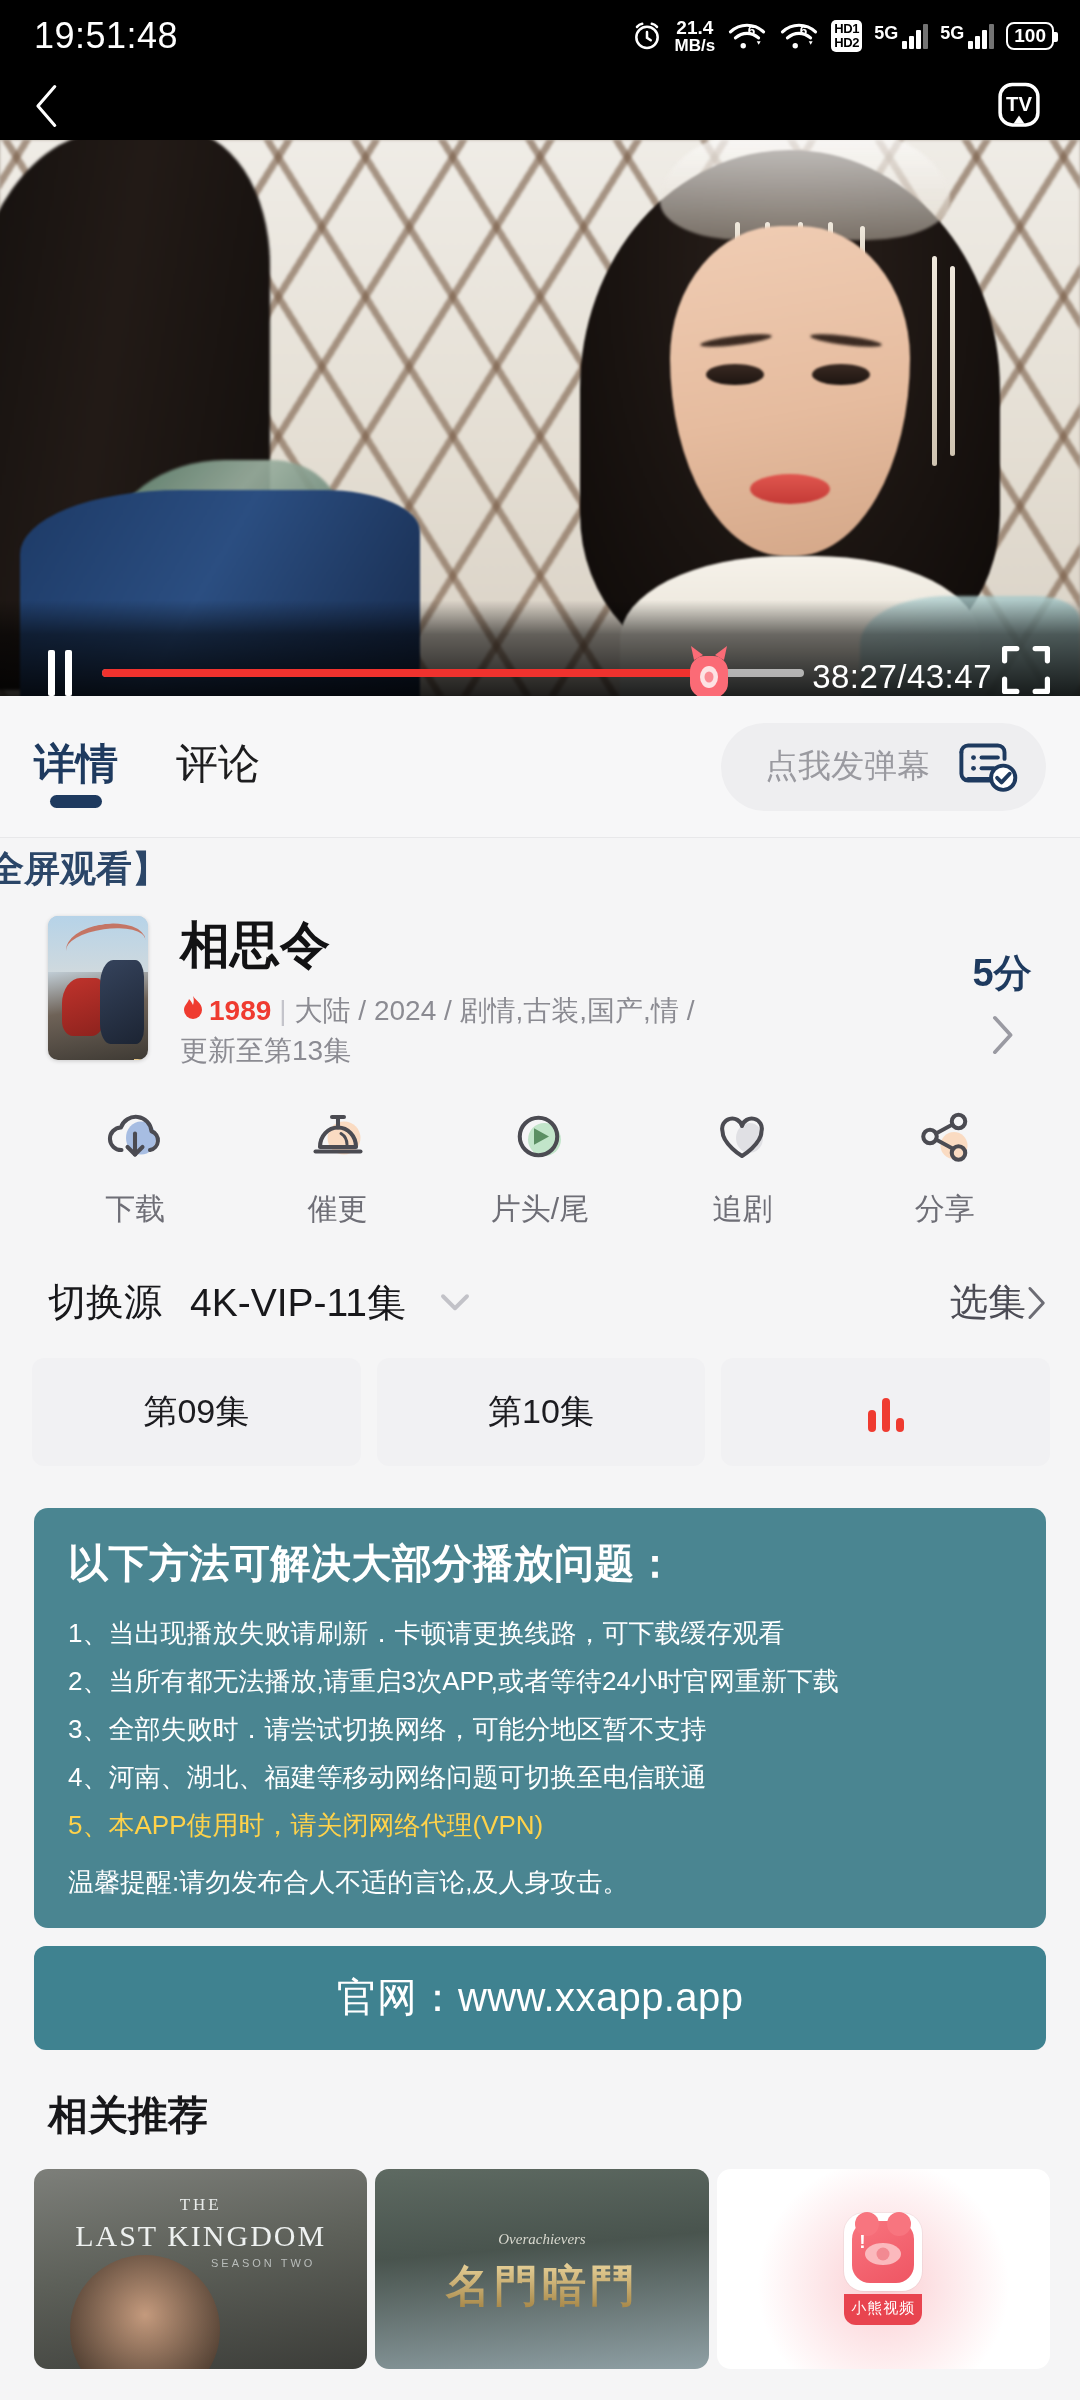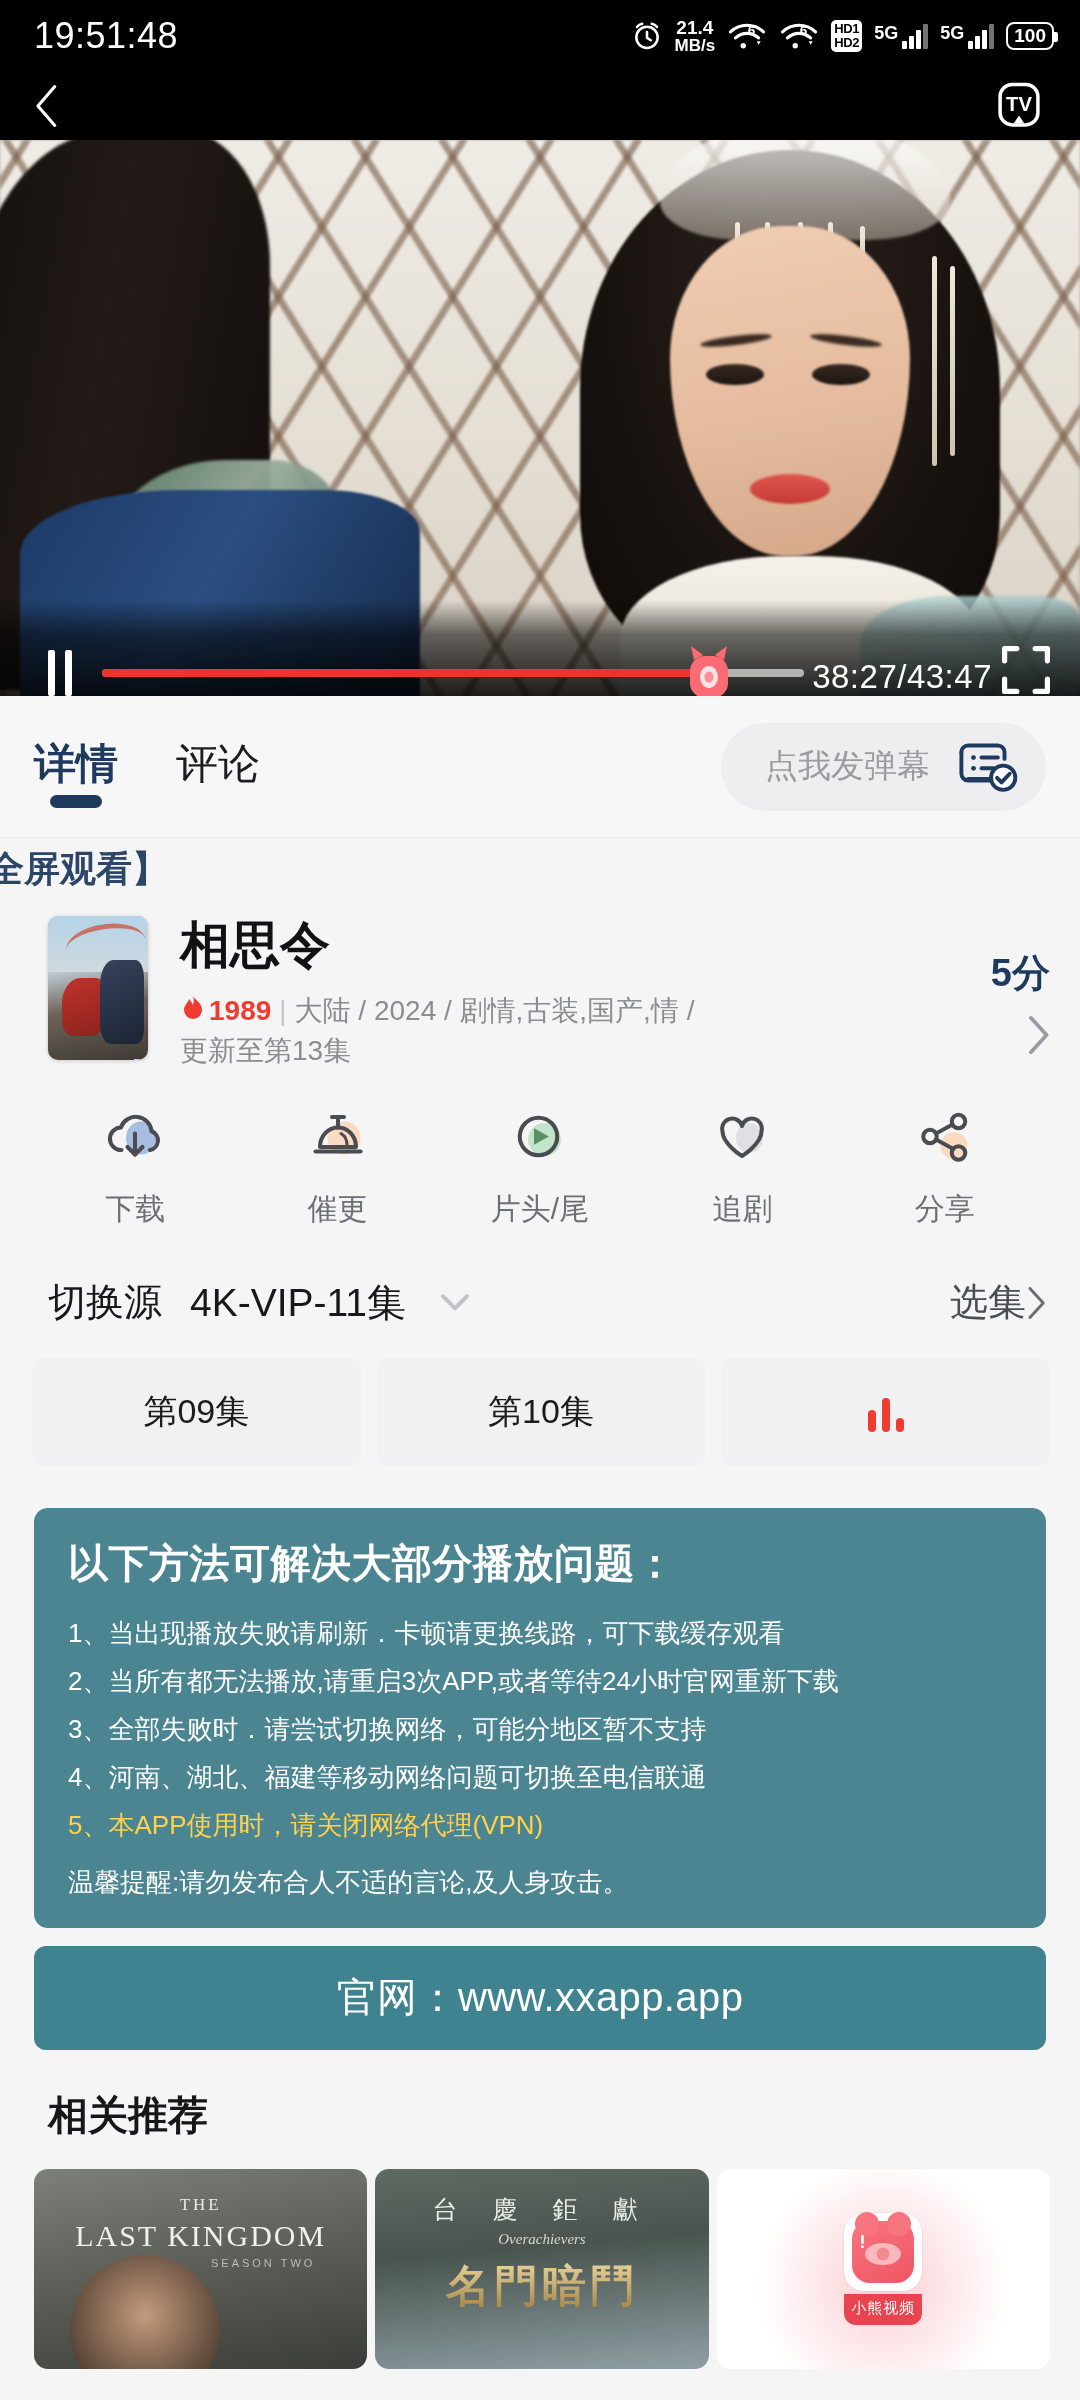--- a/index.html
+++ b/index.html
@@ -199,21 +199,21 @@
     writing-mode:vertical-rl; text-shadow:0 1px 1px rgba(0,0,0,.5);}
 
   .info-main{ flex:1 1 auto; padding-left:32px; padding-right:10px; }
   .title{ font-size:50px; font-weight:700; color:#121214; line-height:1.1; margin-top:2px;}
   .meta{ margin-top:18px; font-size:28px; color:#8b8b92; line-height:1.42; }
   .hot{ color:#ef3b30; font-weight:700; }
   .flame{ display:inline-block; vertical-align:-3px; margin-right:3px; }
   .divider-pipe{ color:#c4c4cb; margin:0 8px; }
 
   .info-right{ flex:0 0 auto; width:96px; display:flex; flex-direction:column;
-    align-items:flex-end; padding-top:32px; gap:16px;}
+    align-items:center; padding-top:32px; gap:16px;}
   .score{ font-size:38px; font-weight:700; color:#1e3a5f; }
   .chev-right-gray{ width:24px; height:40px; }
 
   
   .actions{ display:flex; padding:34px 34px 22px; background:#f5f5f6; }
   .action{ flex:1 1 0; display:flex; flex-direction:column; align-items:center; gap:18px;}
   .action-ico{ width:66px; height:66px; position:relative;}
   .action-lbl{ font-size:30px; color:#6e6e76;}
 
   
@@ -564,21 +564,20 @@
   <div class="rec-row">
 
     <div class="rec-card rec1">
       <div class="face"></div>
       <div class="tx1">THE</div>
       <div class="tx2">LAST KINGDOM</div>
       <div class="tx3">SEASON TWO</div>
     </div>
 
     <div class="rec-card rec2">
-      <div class="cn1">台 慶 鉅 獻</div>
       <div class="en1">Overachievers</div>
       <div class="cn2">名門暗鬥</div>
     </div>
 
     <div class="rec-card rec3">
       <div class="glow"></div>
       <div class="bear-logo">
         <div class="bear-box">
           <div class="bear-body">
             <span class="bear-ear l"></span>

